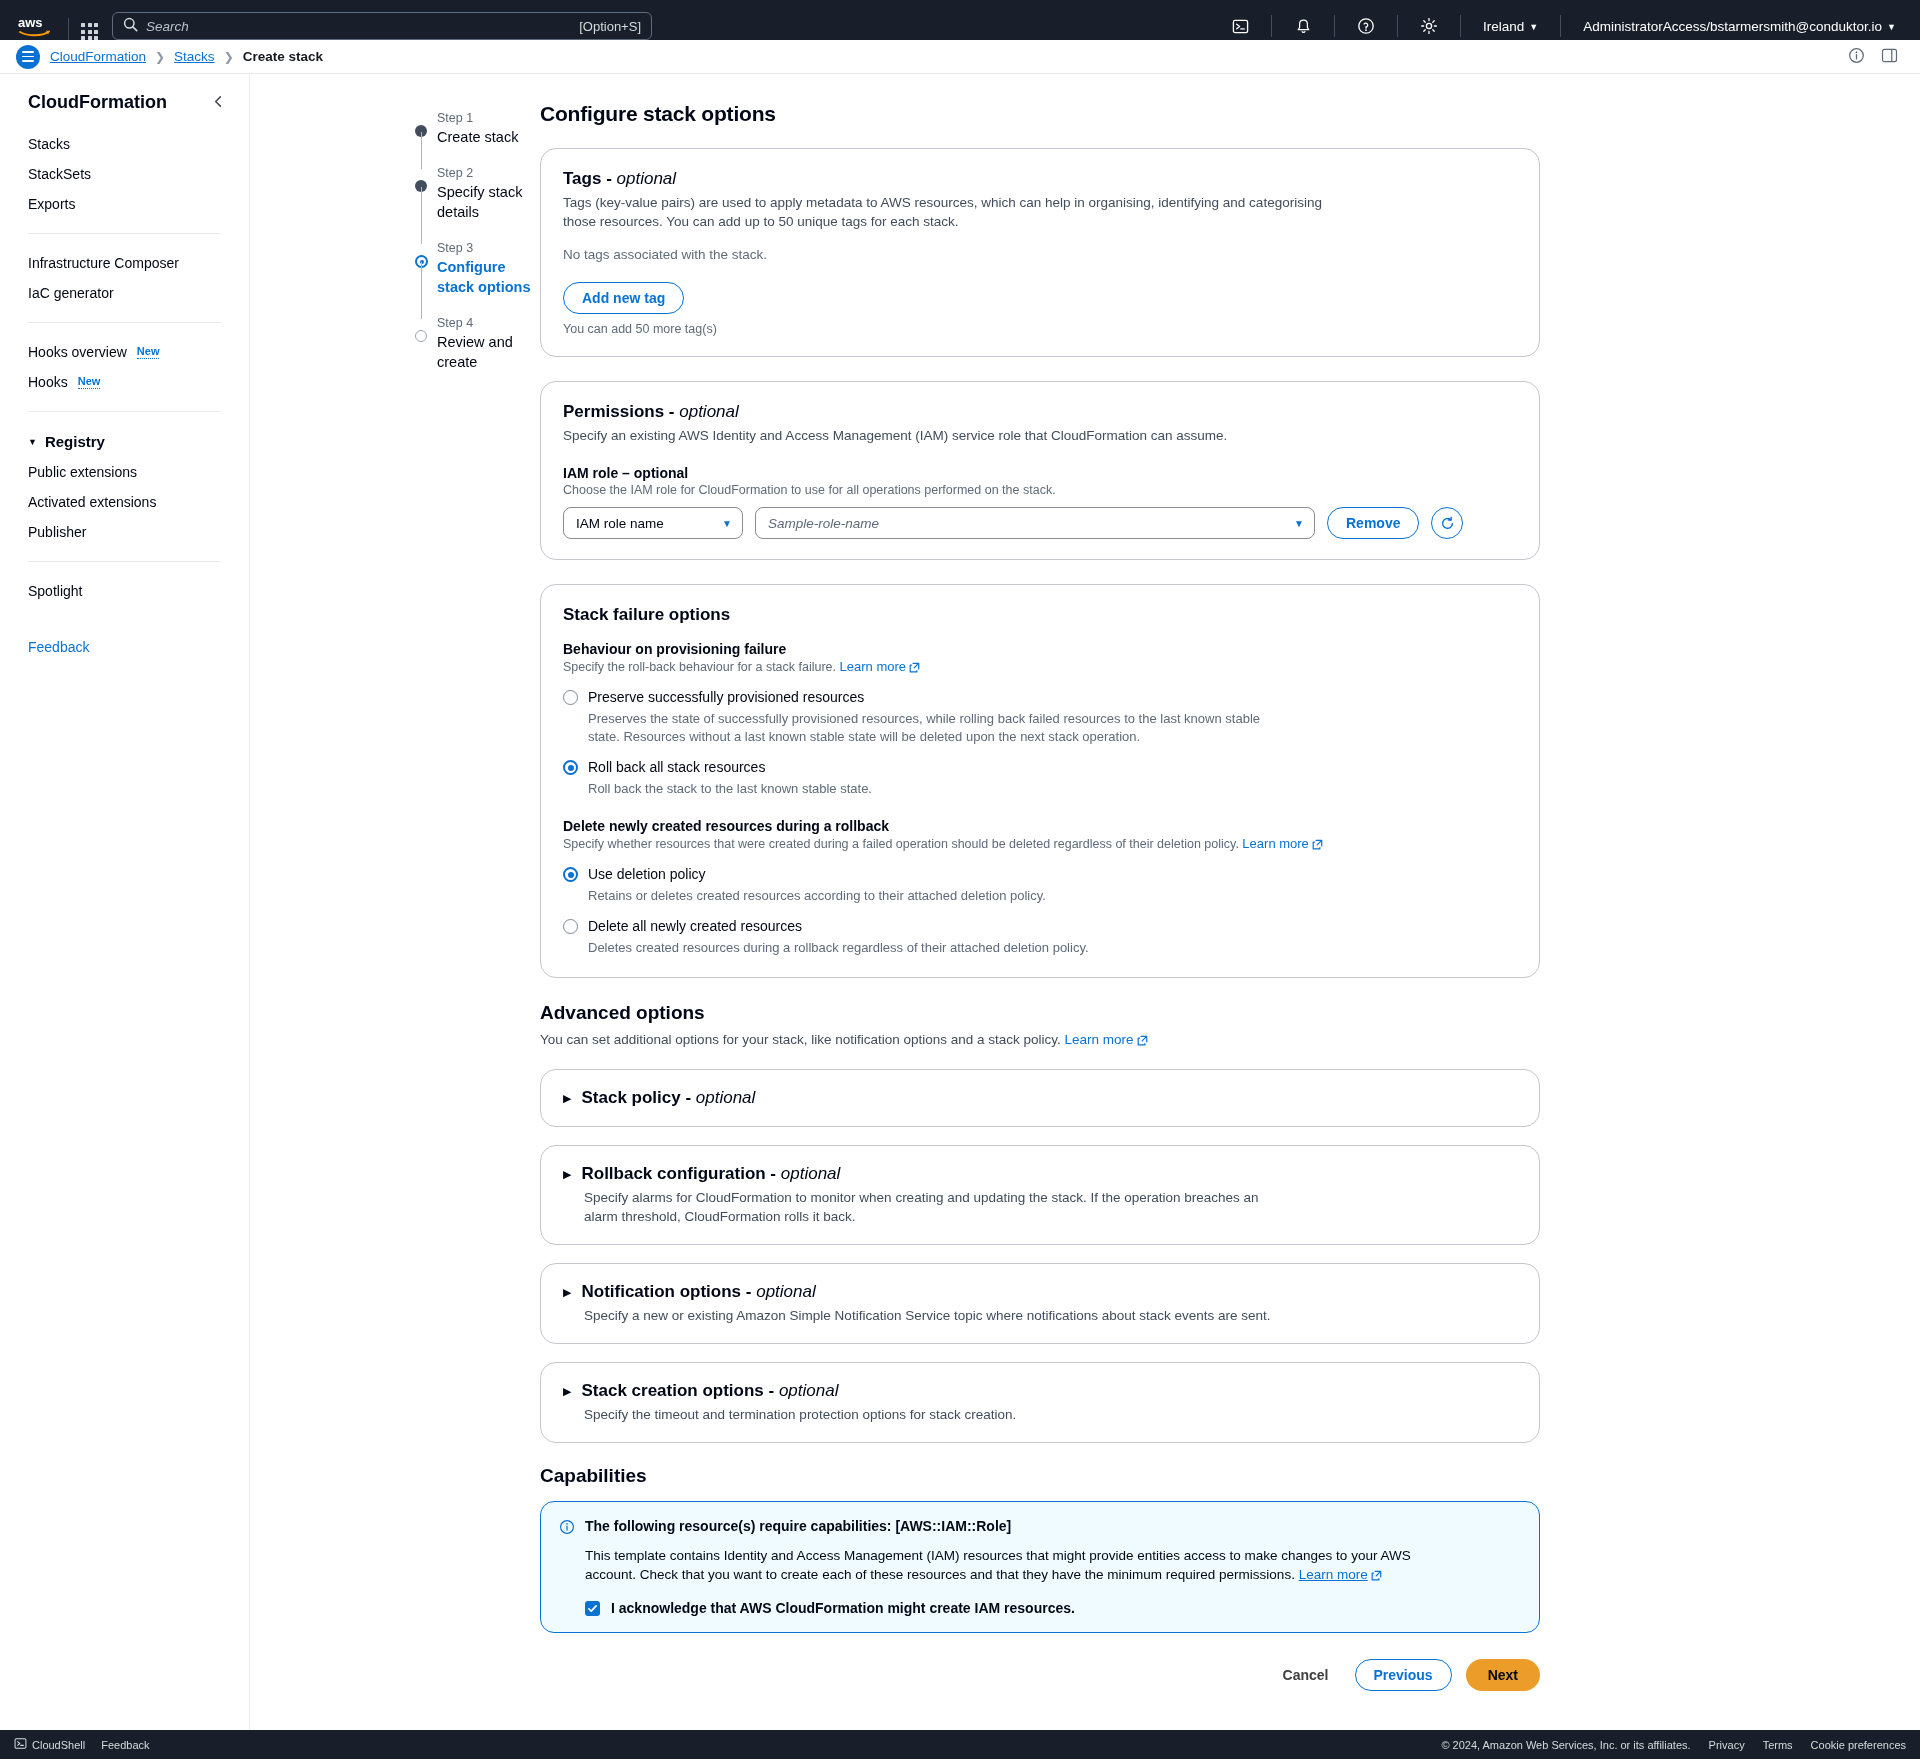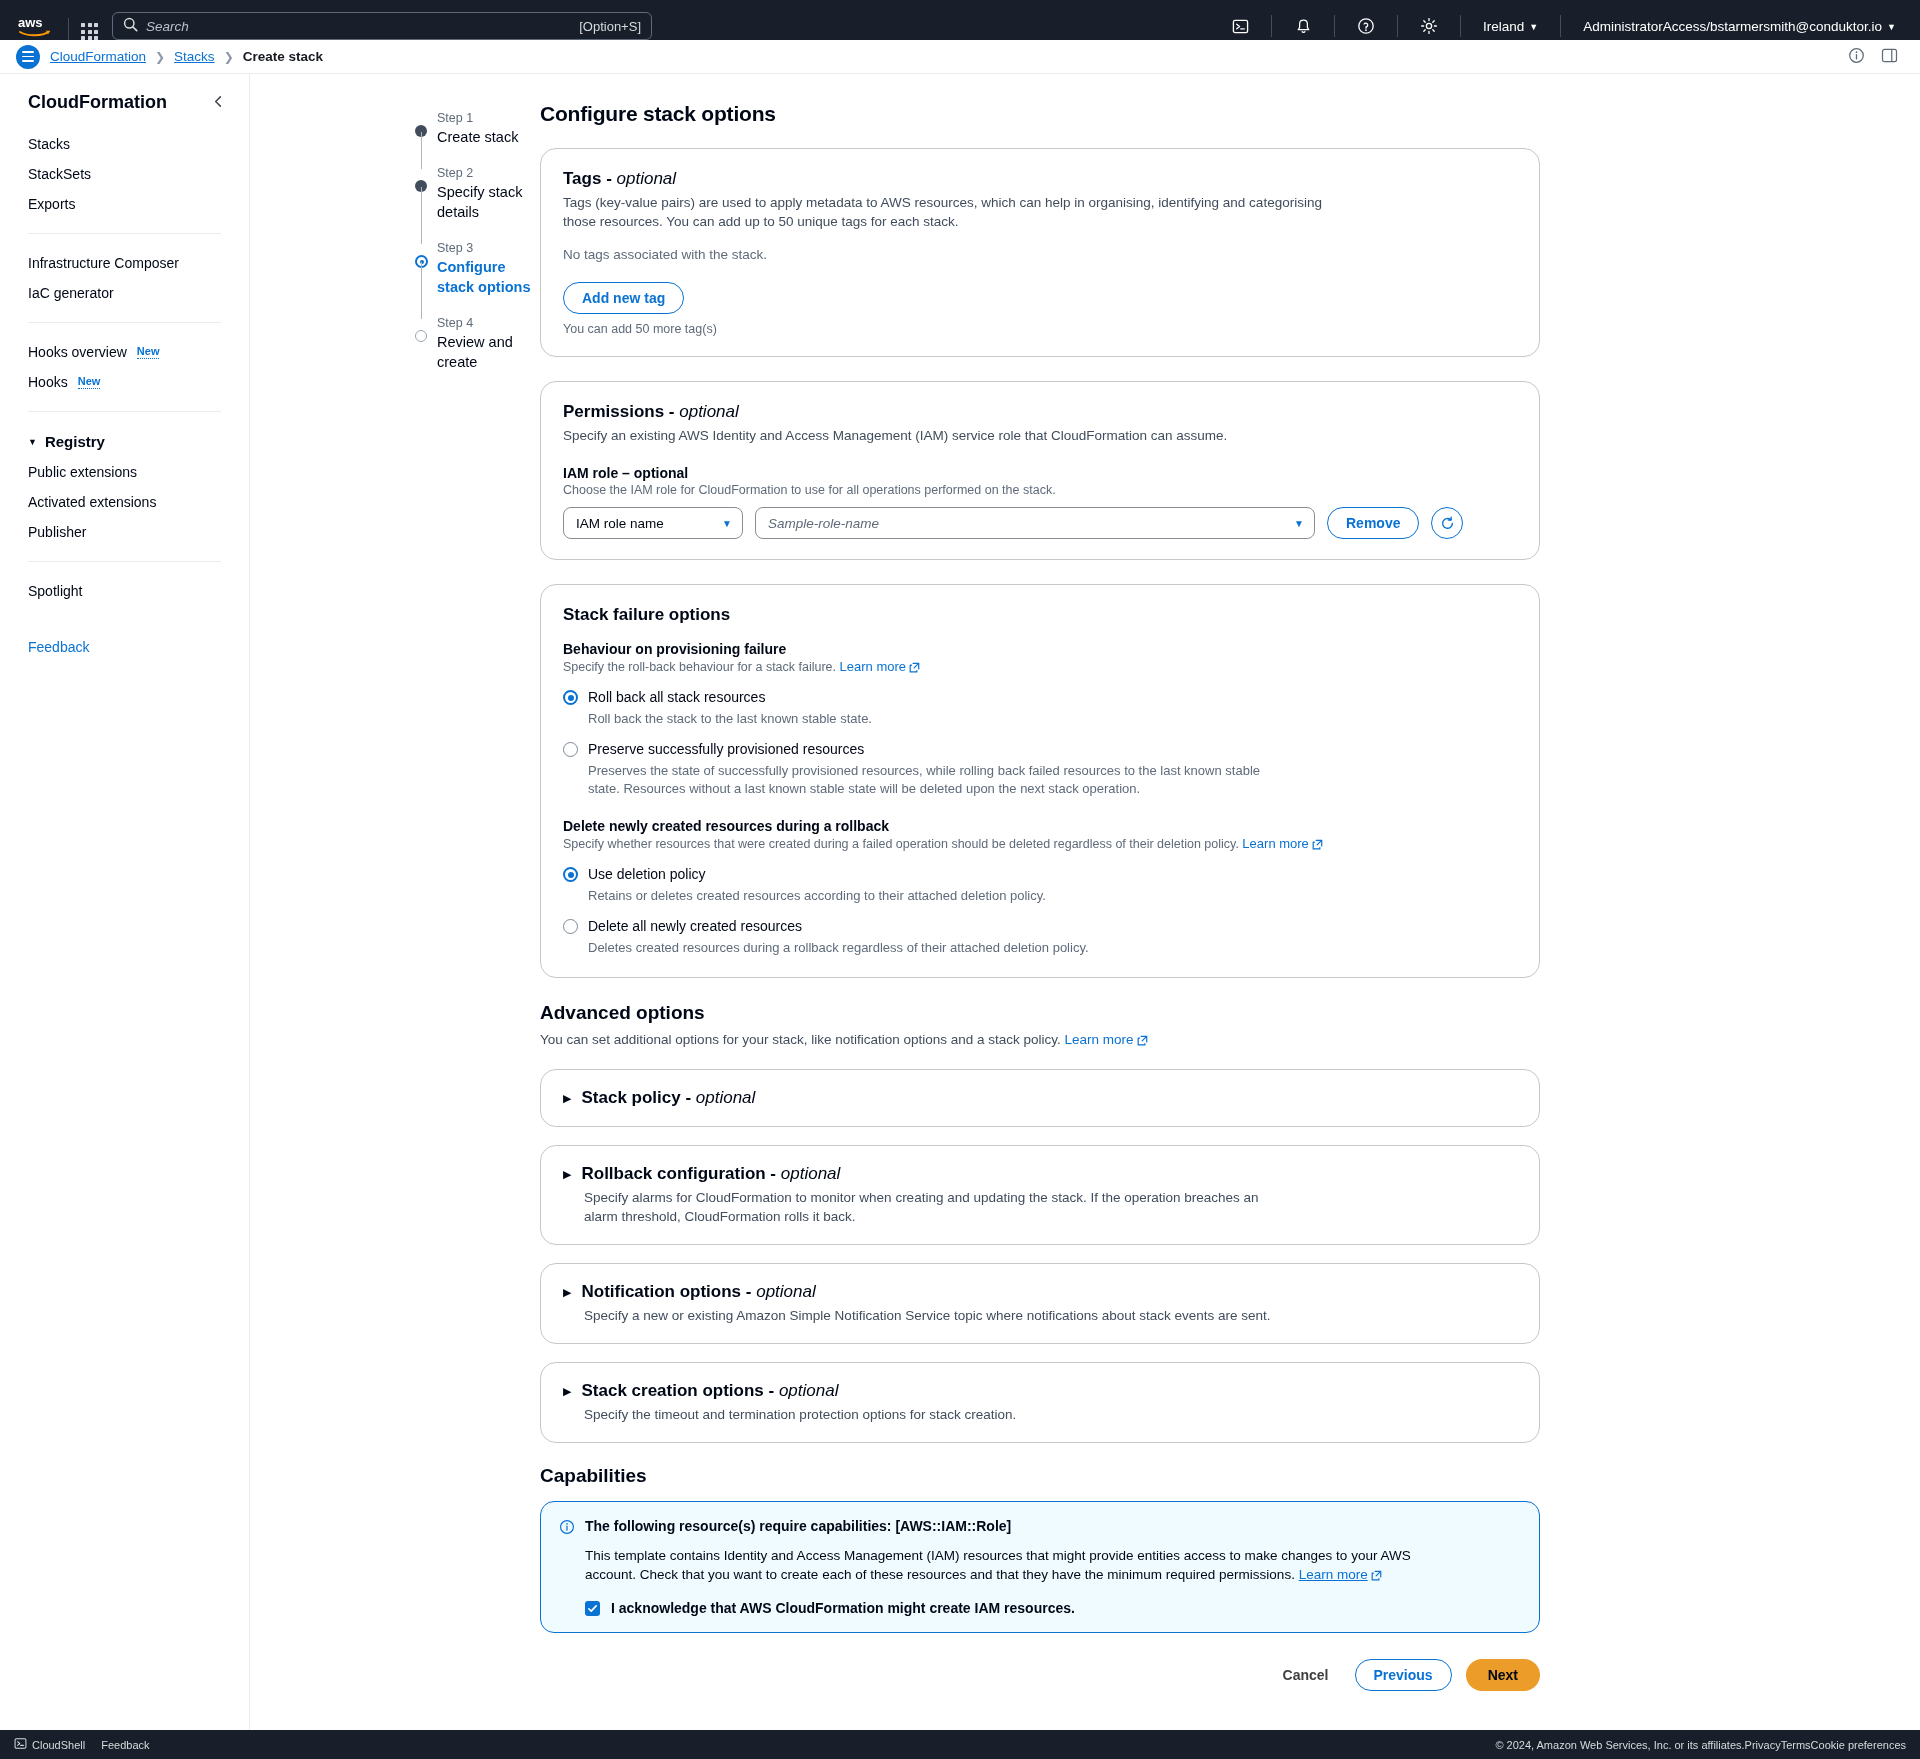--- a/index.html
+++ b/index.html
@@ -200,21 +200,21 @@
 
   .footer-actions { display:flex; justify-content:flex-end; align-items:center; gap: 14px; margin-top: 26px; padding-bottom: 40px;}
 
   
   .bottombar {
     position: absolute; left: 0; bottom: 0; width: 1920px; height: 29px;
     background: #181f2a; color: #d5dbdb; display:flex; align-items:center;
     padding: 0 14px; font-size: 11px;
   }
   .bb-left { display:flex; align-items:center; gap: 16px; }
-  .bb-right { margin-left:auto; display:flex; align-items:center; }
+  .bb-right { margin-left:auto; display:flex; align-items:center; gap: 18px; }
   .bb-item { cursor: pointer; display:flex; align-items:center; gap:5px; }
   .bb-copy { color:#d5dbdb; }
 </style>
 </head>
 <body>
 
 <div class="topnav">
   <div class="aws-logo">
     <svg width="34" height="22" viewBox="0 0 34 22">
       <text x="0" y="12" fill="#fff" font-size="13" font-family="Liberation Sans, sans-serif" font-weight="700">aws</text>
@@ -471,31 +471,31 @@
           <div class="sublbl">
             <span>Specify the roll-back behaviour for a stack failure.</span>
             <a class="lnk"><span>Learn more</span><span class="ext"><svg width="11" height="11" viewBox="0 0 12 12">
                       <path d="M4.4 1.4 L10.6 1.4 L10.6 7.6" stroke="#0972d3" stroke-width="1.3" fill="none" stroke-linecap="round" stroke-linejoin="round"></path>
                       <path d="M10.2 1.8 L5.6 6.4" stroke="#0972d3" stroke-width="1.3" stroke-linecap="round"></path>
                       <path d="M8.6 9.4 L8.6 10.8 L1.3 10.8 L1.3 3.5 L2.7 3.5" stroke="#0972d3" stroke-width="1.3" fill="none" stroke-linecap="round" stroke-linejoin="round"></path>
                     </svg></span></a>
           </div>
 
           <div class="radio-row">
+            <div class="radio"></div>
+            <div>
+              <div class="radio-main">Preserve successfully provisioned resources</div>
+              <div class="radio-sub">Preserves the state of successfully provisioned resources, while rolling back failed resources to the last known stable state. Resources without a last known stable state will be deleted upon the next stack operation.</div>
+            </div>
+          </div>
+          <div class="radio-row">
             <div class="radio on"></div>
             <div>
               <div class="radio-main">Roll back all stack resources</div>
               <div class="radio-sub">Roll back the stack to the last known stable state.</div>
-            </div>
-          </div>
-          <div class="radio-row">
-            <div class="radio"></div>
-            <div>
-              <div class="radio-main">Preserve successfully provisioned resources</div>
-              <div class="radio-sub">Preserves the state of successfully provisioned resources, while rolling back failed resources to the last known stable state. Resources without a last known stable state will be deleted upon the next stack operation.</div>
             </div>
           </div>
         </div>
 
         <div class="mt18">
           <div class="lbl">Delete newly created resources during a rollback</div>
           <div class="sublbl">
             <span>Specify whether resources that were created during a failed operation should be deleted regardless of their deletion policy.</span>
             <a class="lnk"><span>Learn more</span><span class="ext"><svg width="11" height="11" viewBox="0 0 12 12">
                       <path d="M4.4 1.4 L10.6 1.4 L10.6 7.6" stroke="#0972d3" stroke-width="1.3" fill="none" stroke-linecap="round" stroke-linejoin="round"></path>

